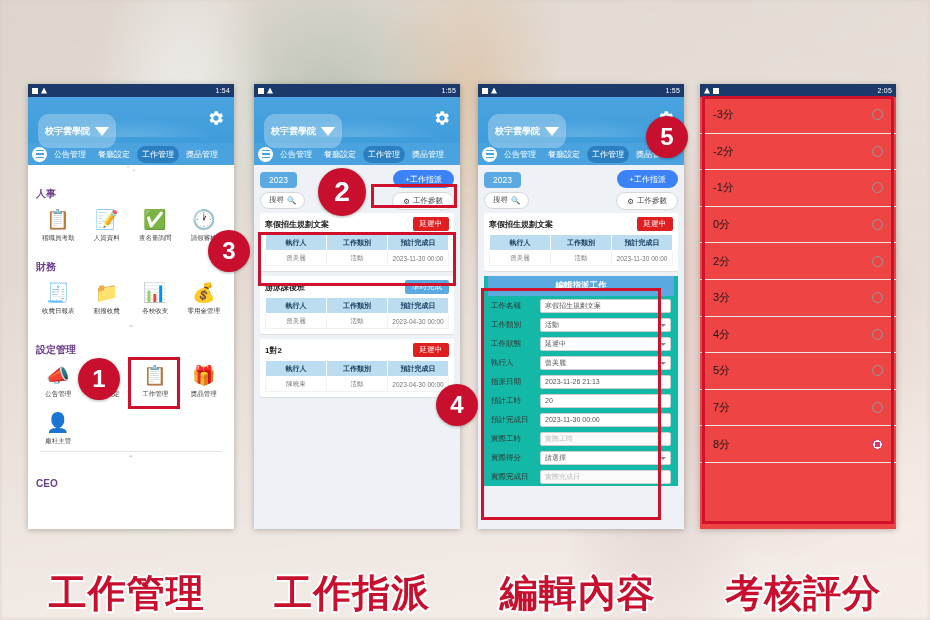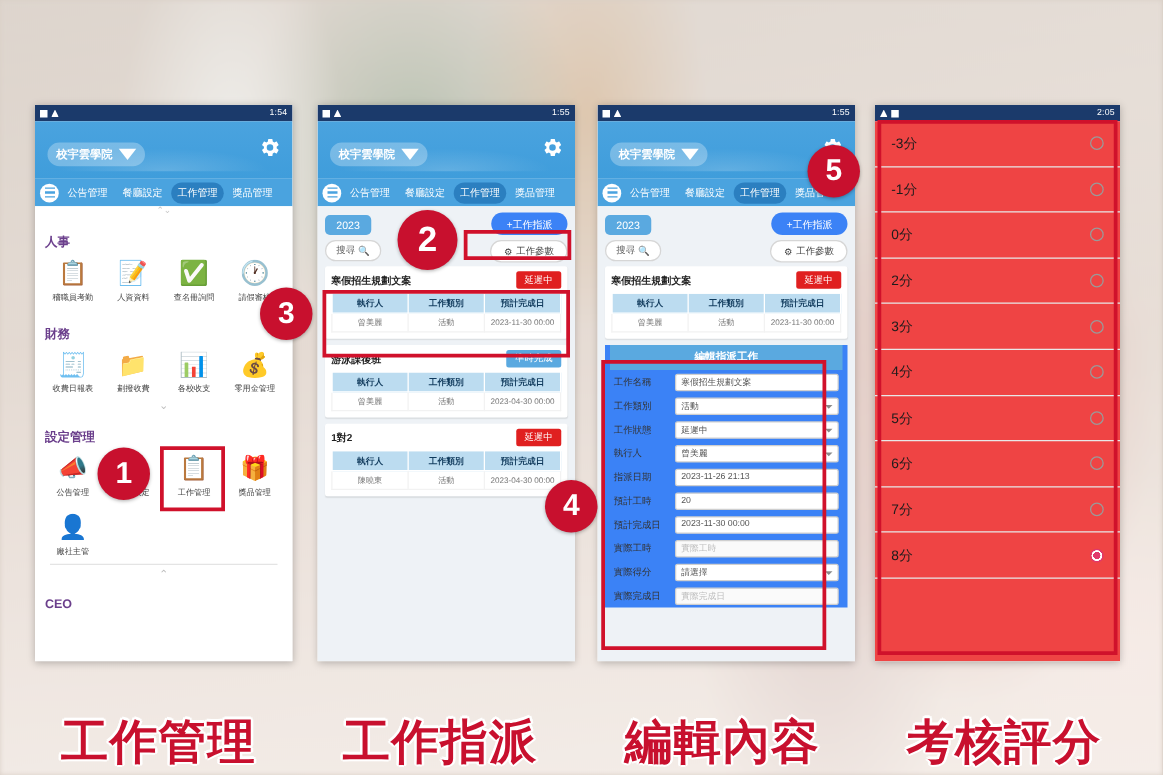--- a/index.html
+++ b/index.html
@@ -52,21 +52,21 @@
     background: linear-gradient(180deg, #4aa3df 0%, #3f9ddb 100%);
     position: relative; height: 46px;
   }
   .brandbar::before {
     content:""; position:absolute; left:0; right:0; top:14px; height:26px;
     background: radial-gradient(ellipse 120px 26px at 50% 100%, rgba(255,255,255,.18), rgba(255,255,255,0) 70%);
   }
   .org-chip {
     position: absolute; left: 10px; top: 17px;
     background: rgba(255,255,255,.28);
-    border-radius: 11px; height: 19px; min-width: 78px;
+    border-radius: 11px; height: 34px; min-width: 78px;
     display: flex; align-items: center; gap: 4px; padding: 0 7px;
     color: #fff; font-size: 9px; font-weight: bold;
   }
   .caret-down {
     width: 0; height: 0; border-left: 7px solid transparent;
     border-right: 7px solid transparent; border-top: 9px solid #fff;
     margin-left: 1px;
   }
   .gear {
     position: absolute; right: 9px; top: 12px;
@@ -138,21 +138,21 @@
   .mtable th {
     background:#bcdcf0; color:#103a5c; font-size: 7px; font-weight: bold;
     padding: 2.5px 0; border: 1px solid #fff; text-align: center;
   }
   .mtable td {
     font-size: 6.5px; color:#777; padding: 2.5px 0; text-align: center;
     border: 1px solid #f2f2f2;
   }
 
   
-  .formpanel { background:#3b82f6; margin-top: 0; }
+  .formpanel { background:#14b8a6; margin-top: 0; }
   .form-header {
     background:#5aa9e0; color:#fff; font-size: 8.5px; font-weight: bold;
     text-align:center; padding: 4px 0; margin: 0 4px;
   }
   .frow { display:flex; align-items:center; gap: 5px; padding: 2.5px 7px; }
   .flabel { font-size: 7.5px; color:#333; width: 44px; flex: none; }
   .fctl {
     flex: 1; border: 1px solid #cfcfcf; border-radius: 2px;
     font-size: 7px; color:#555; padding: 3px 4px; background:#fff;
     height: 14px; display:flex; align-items:center; position: relative;
@@ -570,20 +570,24 @@
     </span>
     <span class="sb-time">2:05</span>
   </div>
 
   <div class="radiolist">
     <div class="ritem">
       <span>-3分</span>
       <span class="radio"></span>
     </div>
     <div class="ritem">
+      <span>-2分</span>
+      <span class="radio"></span>
+    </div>
+    <div class="ritem">
       <span>-1分</span>
       <span class="radio"></span>
     </div>
     <div class="ritem">
       <span>0分</span>
       <span class="radio"></span>
     </div>
     <div class="ritem">
       <span>2分</span>
       <span class="radio"></span>
@@ -591,24 +595,20 @@
     <div class="ritem">
       <span>3分</span>
       <span class="radio"></span>
     </div>
     <div class="ritem">
       <span>4分</span>
       <span class="radio"></span>
     </div>
     <div class="ritem">
       <span>5分</span>
-      <span class="radio"></span>
-    </div>
-    <div class="ritem">
-      <span>6分</span>
       <span class="radio"></span>
     </div>
     <div class="ritem">
       <span>7分</span>
       <span class="radio"></span>
     </div>
     <div class="ritem">
       <span>8分</span>
       <span class="radio on"></span>
     </div>

